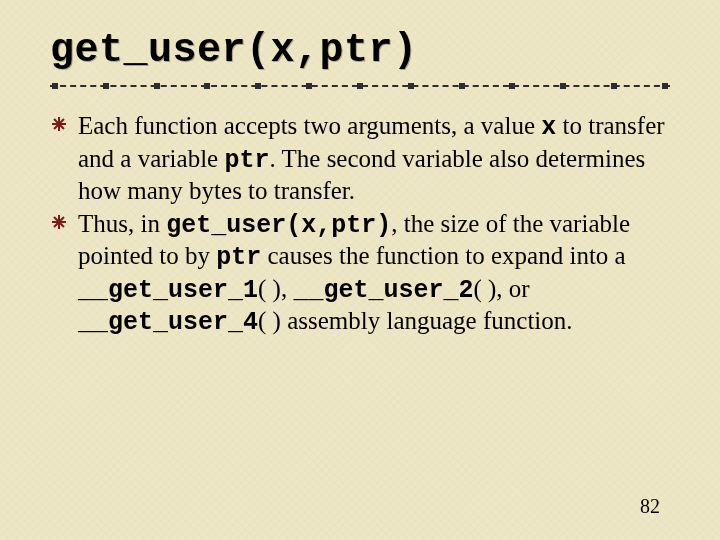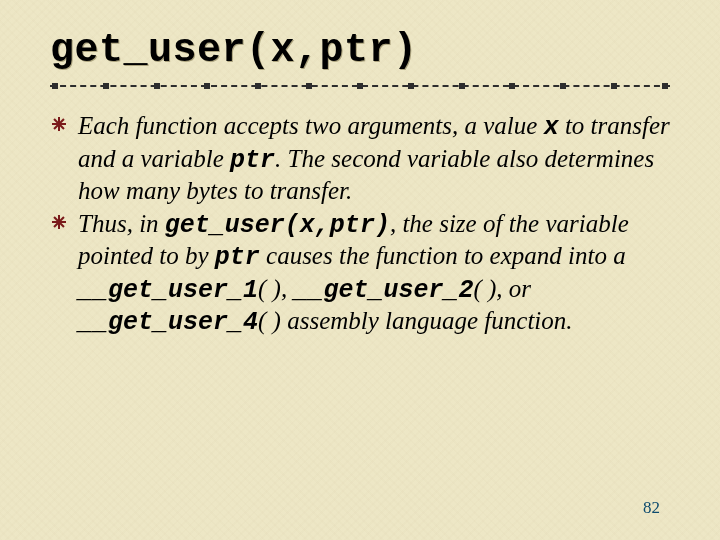--- a/index.html
+++ b/index.html
@@ -57,21 +57,20 @@
     margin-top: 4px;
   }
   .content {
     font-size: 25px;
     line-height: 1.22;
   }
   .item {
     position: relative;
     padding-left: 28px;
     margin-bottom: 2px;
-    font-style: italic;
   }
   .bullet {
     position: absolute;
     left: 2px;
     top: 6px;
     width: 14px;
     height: 14px;
   }
   .bullet::before, .bullet::after {
     content: "";
@@ -93,22 +92,22 @@
   .bullet .d1 { transform: rotate(45deg); }
   .bullet .d2 { transform: rotate(-45deg); }
   .mono {
     font-family: "Courier New", Courier, monospace;
     font-weight: bold;
   }
   .pagenum {
     position: absolute;
     bottom: 22px;
     right: 60px;
-    color: #0c4a6e;
-    font-size: 17px;
+    color: #000000;
+    font-size: 20px;
   }
 </style>
 </head>
 <body>
 
 <div class="title">get_user(x,ptr)</div>
 
 <div class="divider">
   <div class="divider-line"></div>
   <div class="divider-dots">

